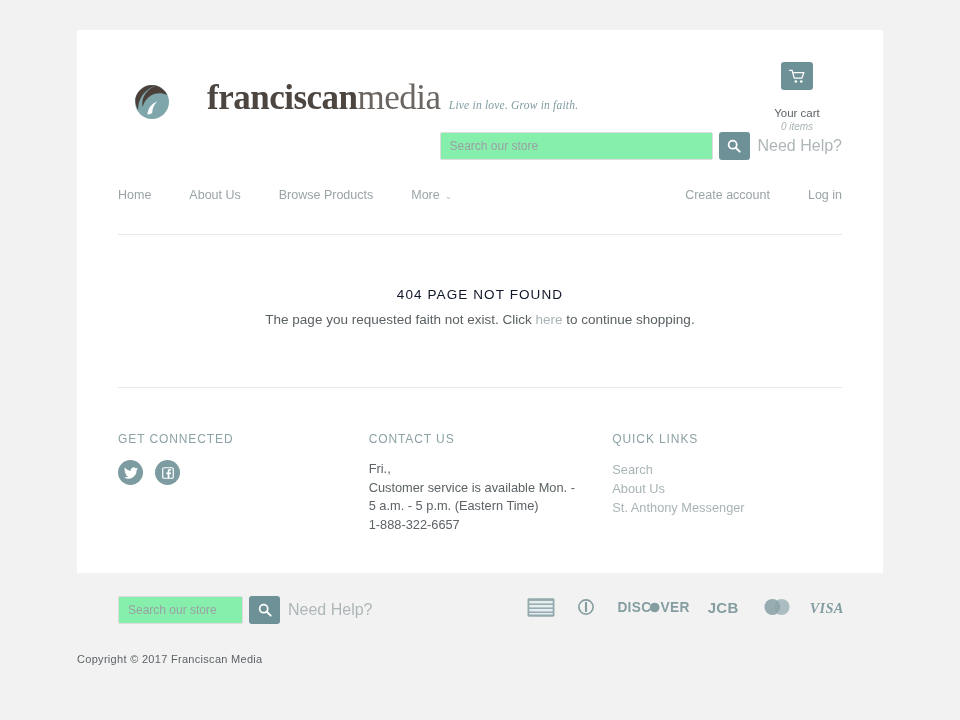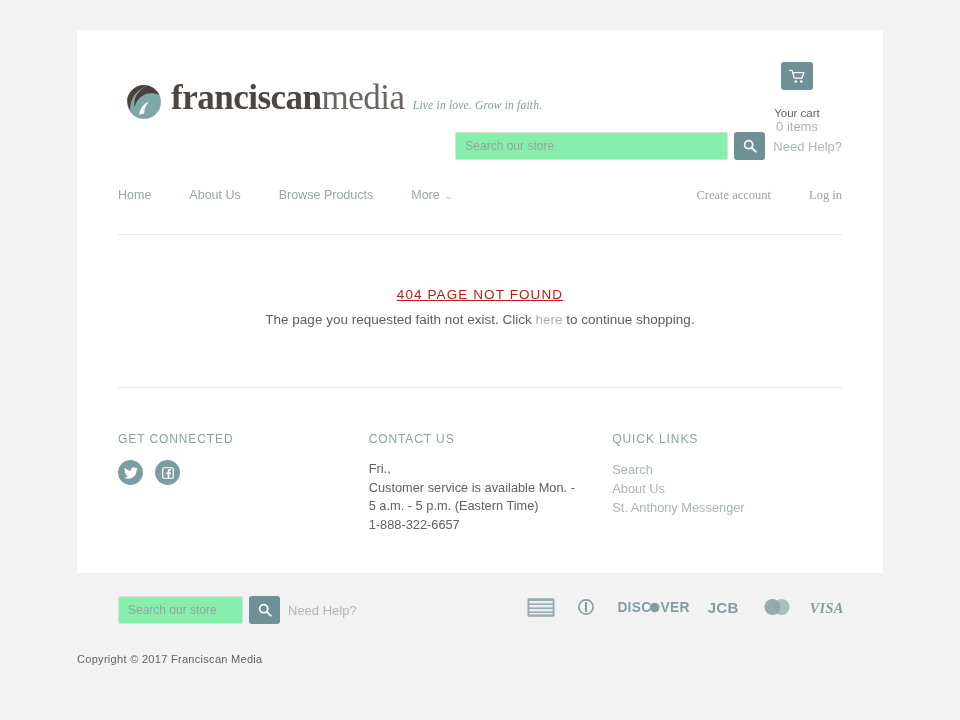--- a/index.html
+++ b/index.html
@@ -37,24 +37,25 @@
     top: 0;
   }
 
   
   .header {
     position: relative;
     height: 140px;
   }
   .logo {
     position: absolute;
-    left: 8px;
+    left: 16px;
     top: 48px;
     display: flex;
     align-items: flex-start;
+    gap: 28px;
   }
   .logo-mark {
     width: 36px;
     height: 36px;
     margin-right: 9px;
     margin-top: 6px;
     flex: none;
   }
   .logo-text-wrap {
     display: block;
@@ -103,23 +104,24 @@
     cursor: pointer;
   }
   .cart-btn svg { display: block; }
   .cart-label {
     font-size: 11.5px;
     color: #5d6468;
     margin-top: 16px;
     line-height: 14px;
   }
   .cart-count {
-    font-size: 13px;
+    font-size: 10px;
     color: #a9b3b5;
     line-height: 14px;
+    font-style: italic;
   }
 
   .search-row {
     position: absolute;
     right: 0;
     top: 102px;
     display: flex;
     align-items: center;
   }
   .search-input {
@@ -142,21 +144,21 @@
     background: #6d9196;
     border: none;
     border-radius: 3px;
     margin-left: 6px;
     display: flex;
     align-items: center;
     justify-content: center;
     cursor: pointer;
   }
   .need-help {
-    font-size: 13px;
+    font-size: 16px;
     color: #aeb6b8;
     margin-left: 8px;
     text-decoration: none;
     cursor: pointer;
   }
 
   
   .nav {
     position: relative;
     height: 40px;
@@ -168,21 +170,20 @@
     top: 0;
     display: flex;
     align-items: center;
   }
   .nav-right {
     position: absolute;
     right: 0;
     top: 0;
     display: flex;
     align-items: center;
-    font-family: Liberation Serif, serif;
   }
   .nav a {
     font-size: 12.5px;
     color: #9aa4a7;
     text-decoration: none;
     margin-right: 38px;
     cursor: pointer;
     white-space: nowrap;
   }
   .nav-left a:last-child { margin-right: 0; }
@@ -203,24 +204,23 @@
 
   
   .content {
     text-align: center;
     padding-top: 52px;
     padding-bottom: 54px;
   }
   .err-title {
     font-size: 13.5px;
     letter-spacing: 1.1px;
-    color: #b91c1c;
+    color: #0f172a;
     margin: 0 0 10px 0;
     font-weight: normal;
-    text-decoration: underline;
   }
   .err-text {
     font-size: 13.5px;
     color: #595f62;
     margin: 0;
   }
   .err-text a {
     color: #a8b3b5;
     text-decoration: none;
     cursor: pointer;

